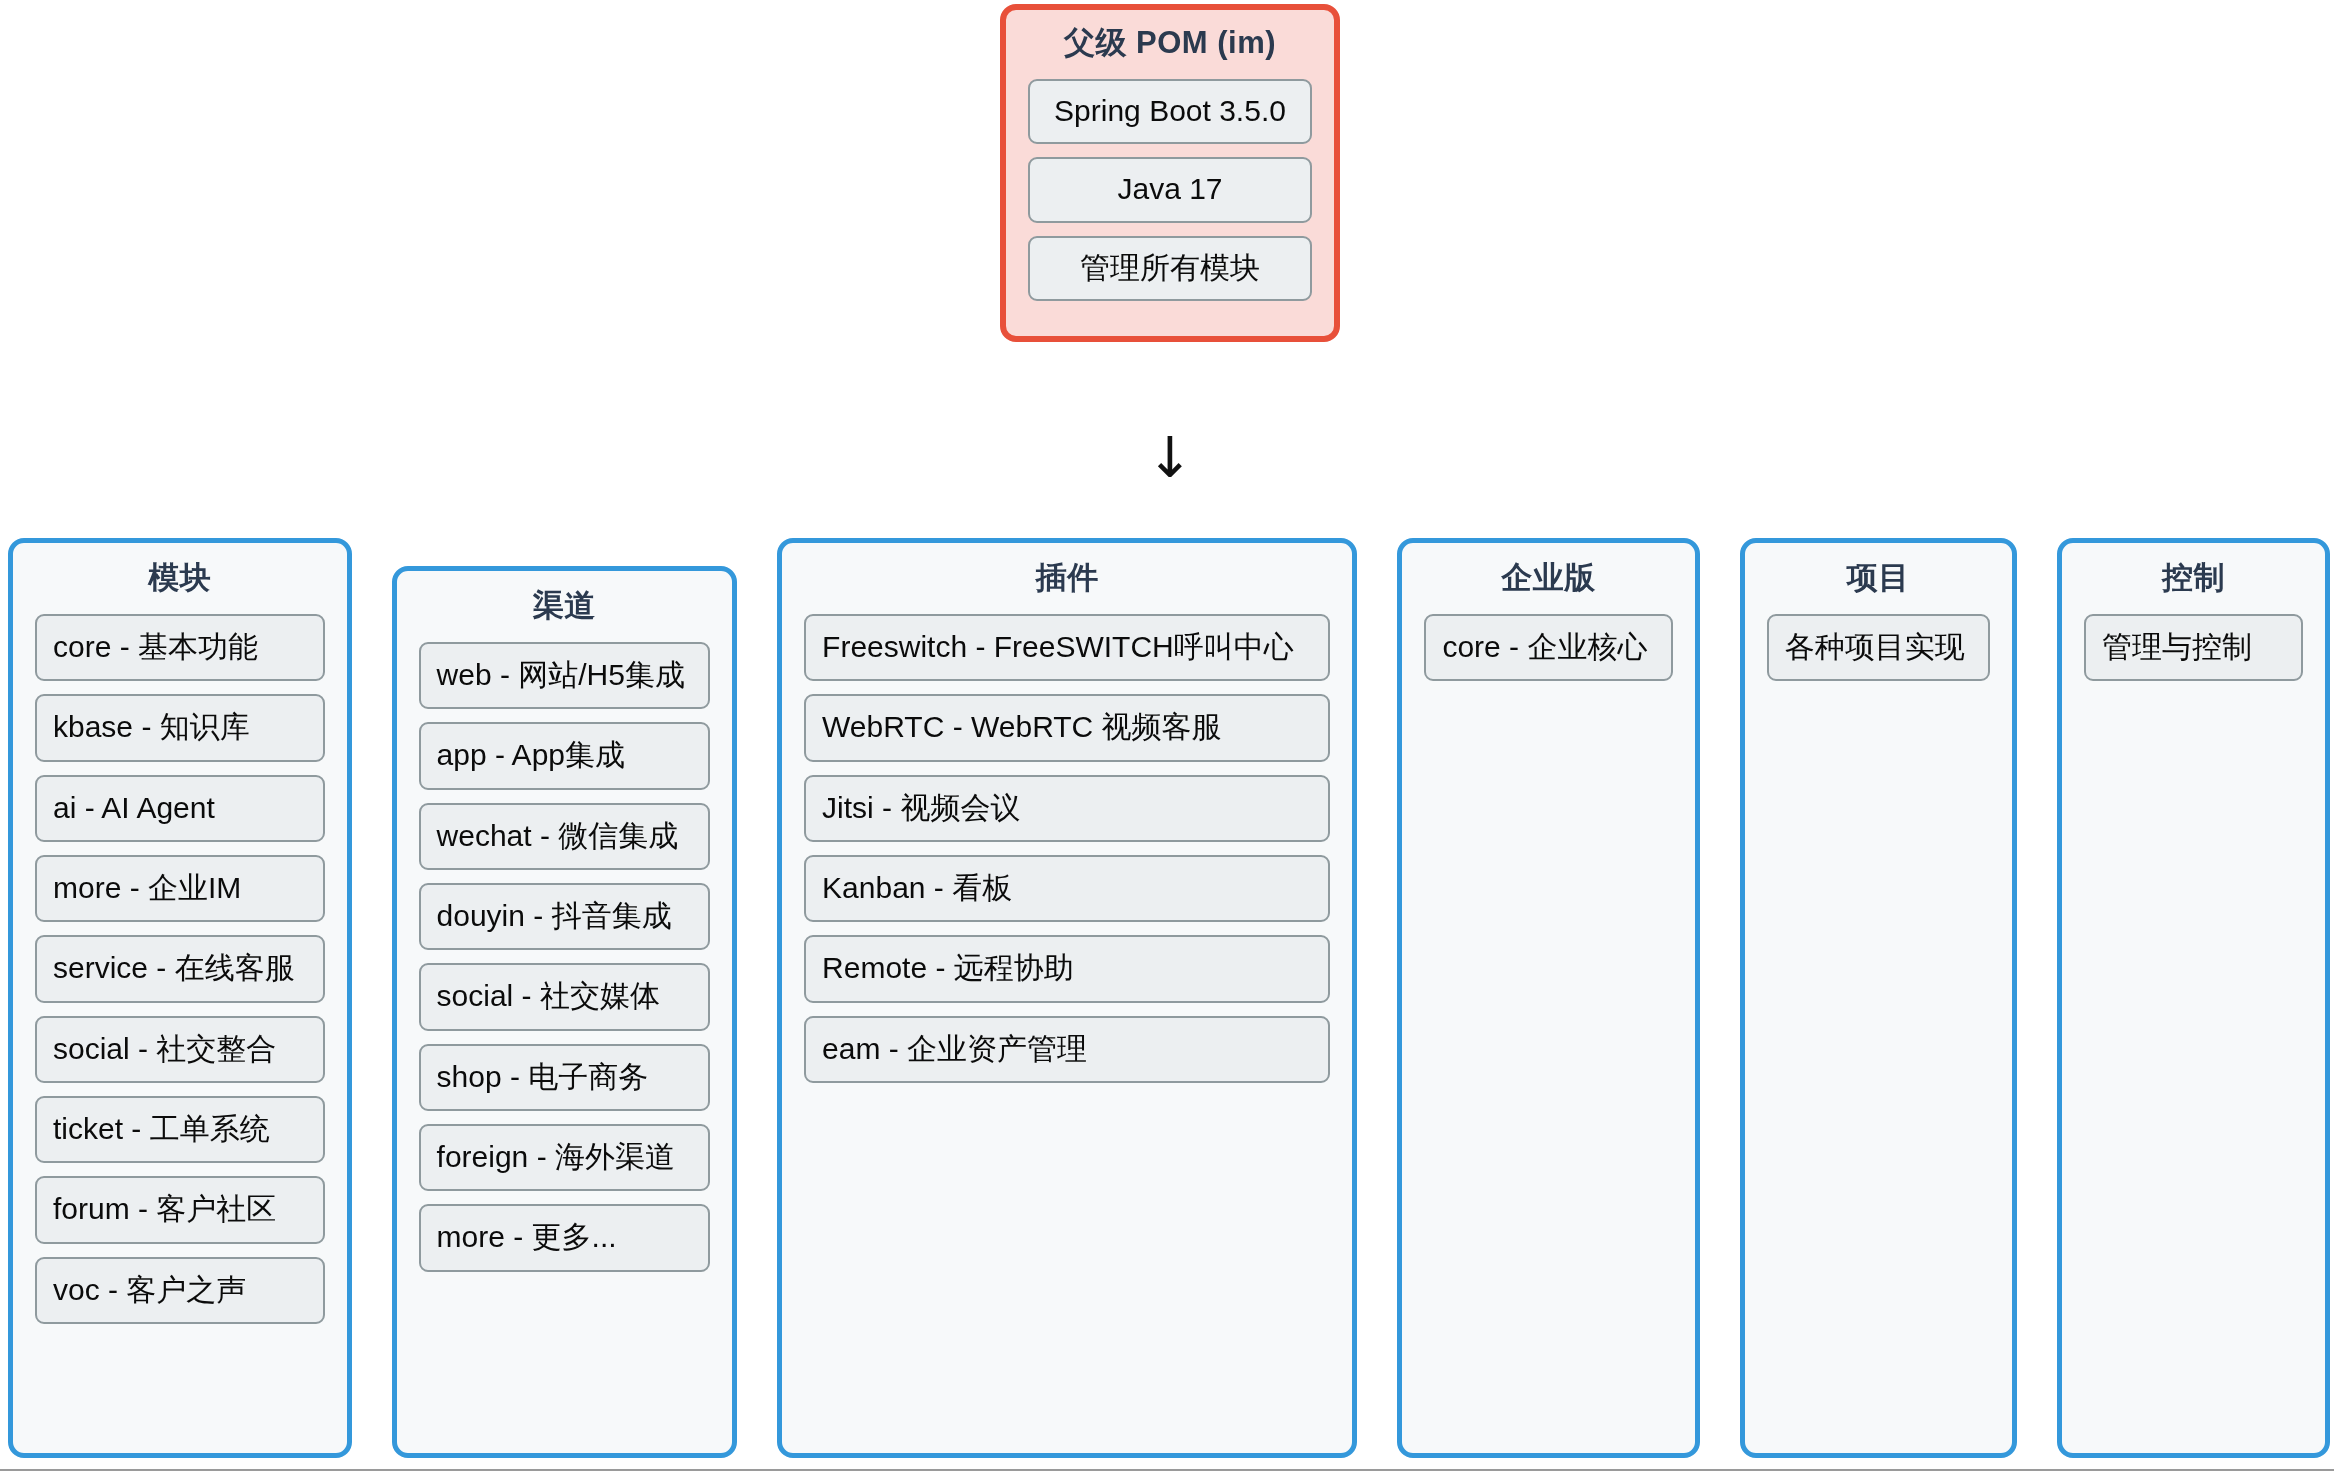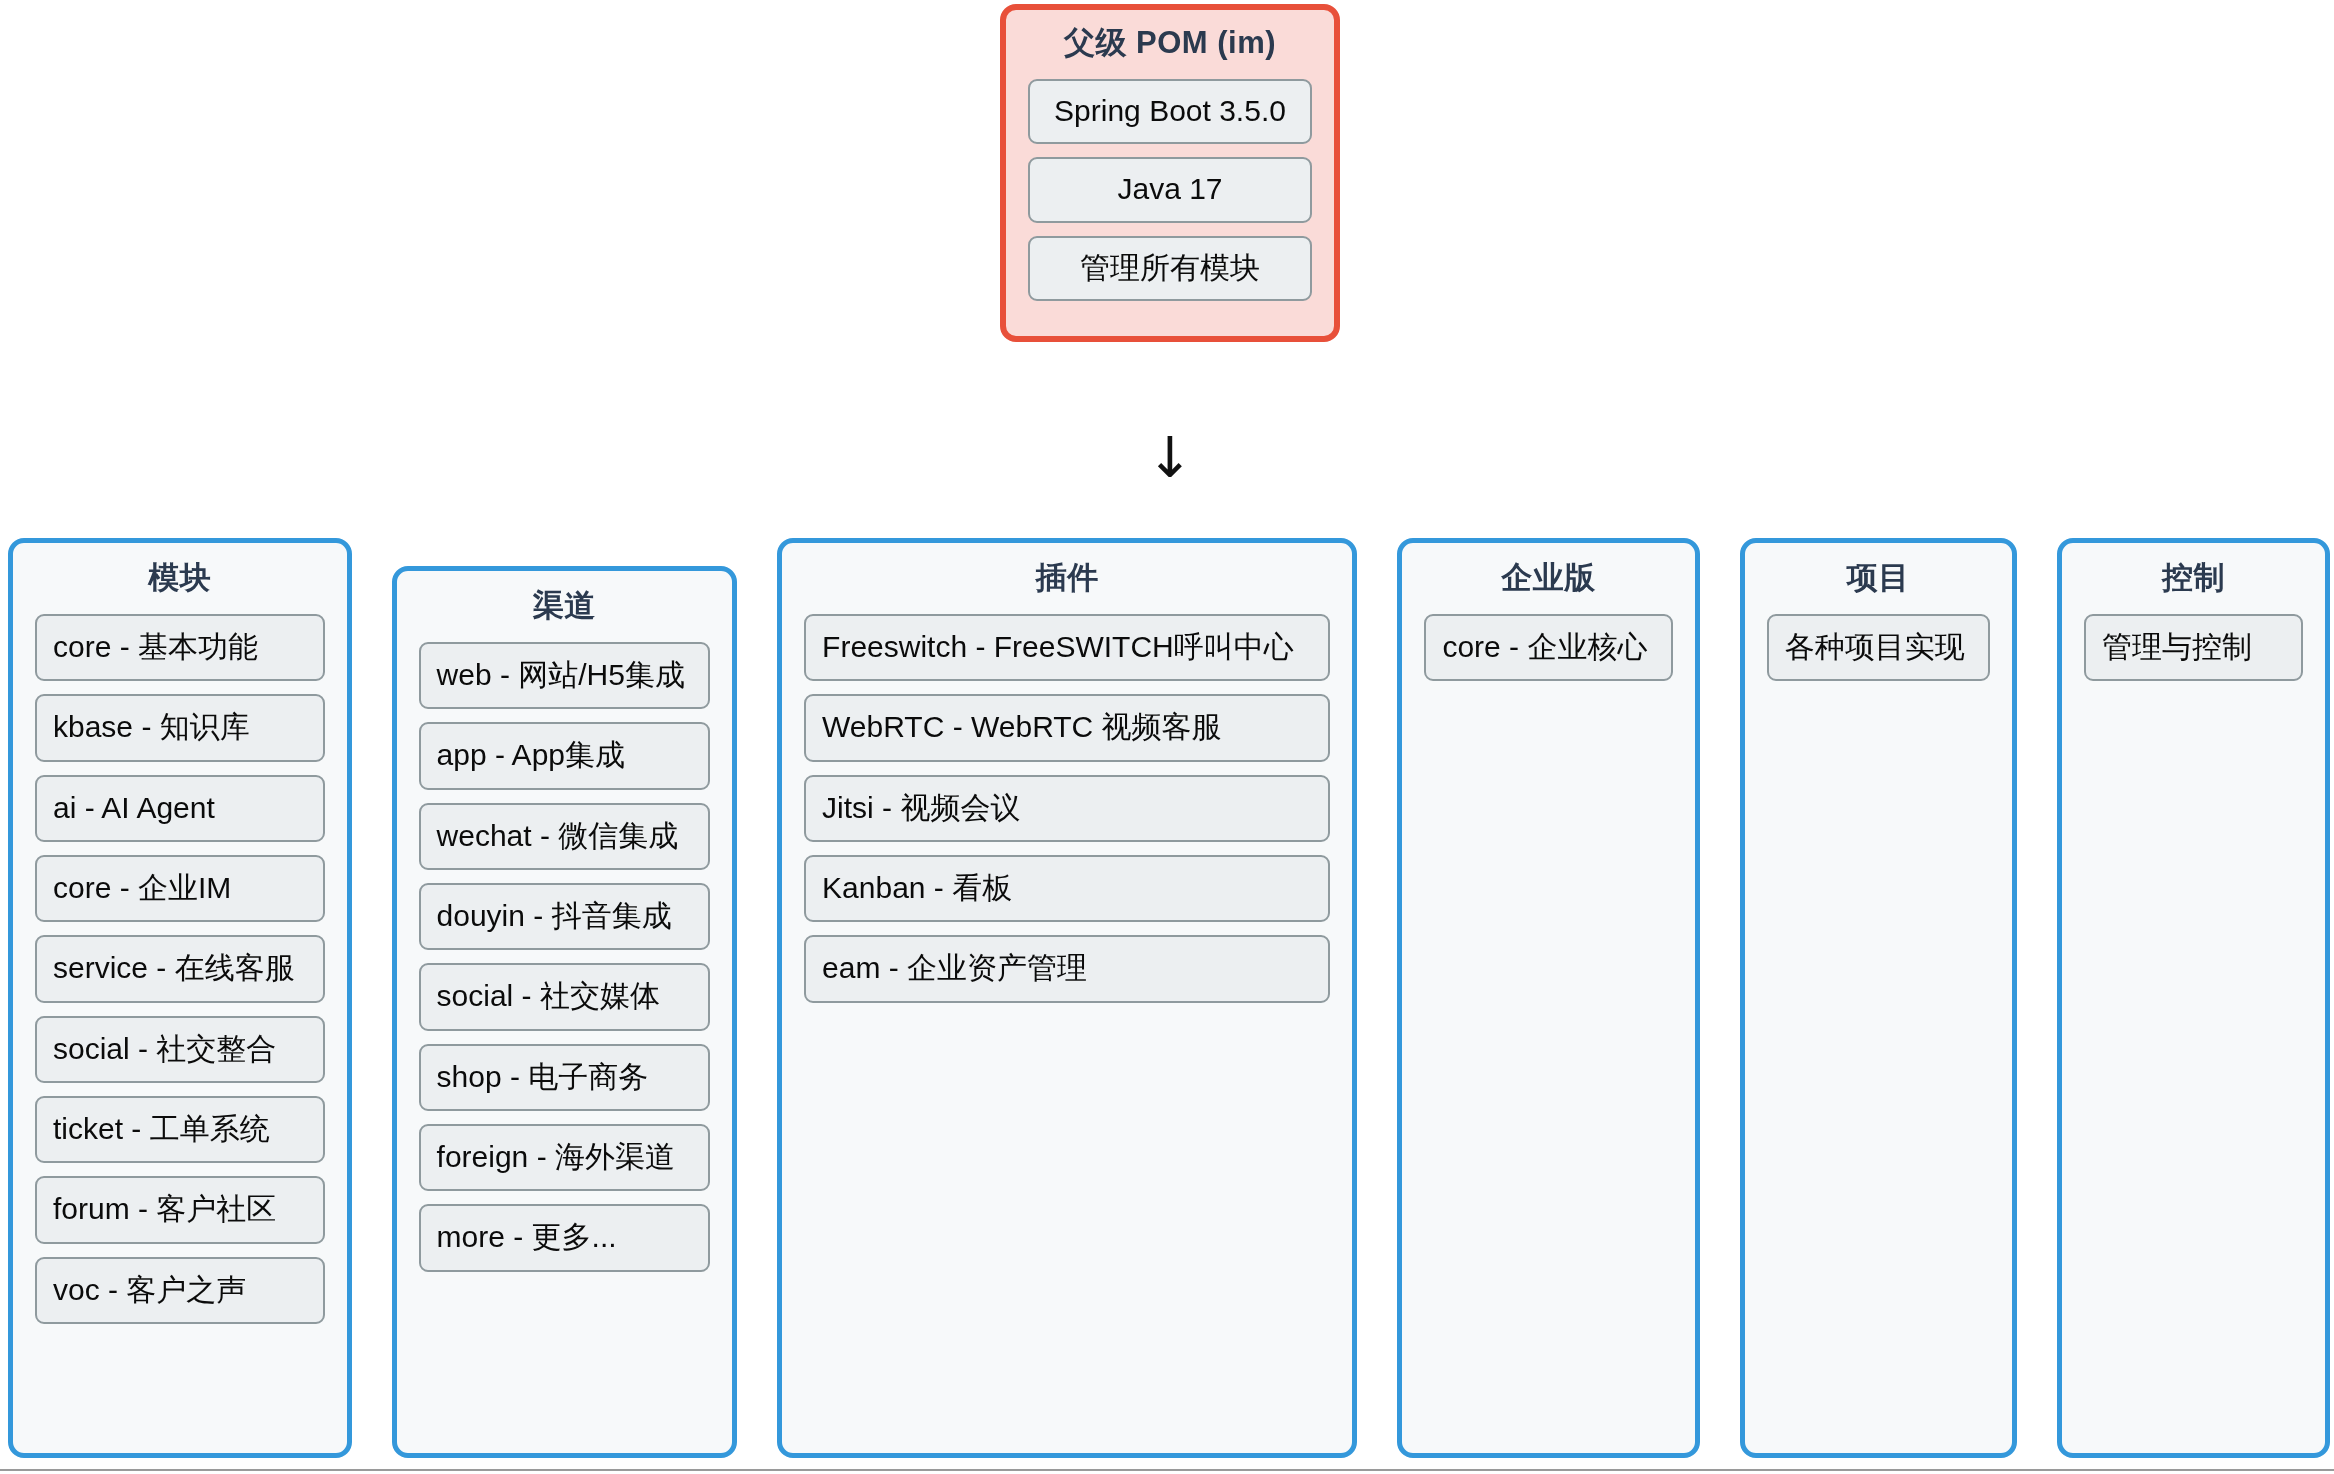--- a/index.html
+++ b/index.html
@@ -141,21 +141,21 @@
   <div class="flow-arrow">↓</div>
 
   <div class="columns">
 
     <div class="column col-modules">
       <div class="column-title">模块</div>
       <div class="column-items">
         <div class="item">core - 基本功能</div>
         <div class="item">kbase - 知识库</div>
         <div class="item">ai - AI Agent</div>
-        <div class="item">core - 企业IM</div>
+        <div class="item">more - 企业IM</div>
         <div class="item">service - 在线客服</div>
         <div class="item">social - 社交整合</div>
         <div class="item">ticket - 工单系统</div>
         <div class="item">forum - 客户社区</div>
         <div class="item">voc - 客户之声</div>
       </div>
     </div>
 
     <div class="column col-channels">
       <div class="column-title">渠道</div>
@@ -171,20 +171,21 @@
       </div>
     </div>
 
     <div class="column col-plugins">
       <div class="column-title">插件</div>
       <div class="column-items">
         <div class="item">Freeswitch - FreeSWITCH呼叫中心</div>
         <div class="item">WebRTC - WebRTC 视频客服</div>
         <div class="item">Jitsi - 视频会议</div>
         <div class="item">Kanban - 看板</div>
+        <div class="item">Remote - 远程协助</div>
         <div class="item">eam - 企业资产管理</div>
       </div>
     </div>
 
     <div class="column col-enterprise">
       <div class="column-title">企业版</div>
       <div class="column-items">
         <div class="item">core - 企业核心</div>
       </div>
     </div>

